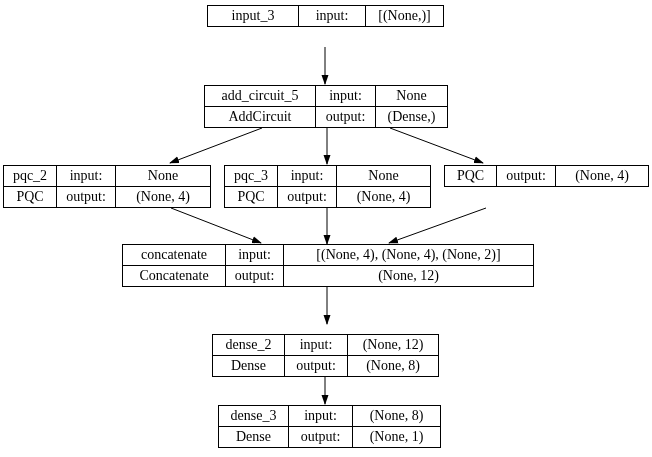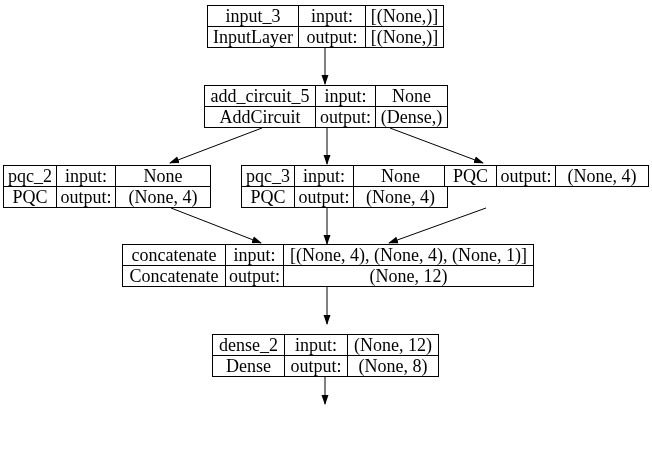--- a/index.html
+++ b/index.html
@@ -23,21 +23,21 @@
     border-collapse: collapse;
     table-layout: fixed;
     background: #ffffff;
   }
   table.node td {
     border: 1px solid #000000;
     height: 20px;
     padding: 0 2px;
     text-align: center;
     vertical-align: middle;
-    font-size: 18px;
+    font-size: 14px;
     line-height: 20px;
     white-space: nowrap;
     overflow: hidden;
   }
 </style>
 </head>
 <body>
 
 <div class="canvas">
 
@@ -63,25 +63,20 @@
         <col style="width:91px">
         <col style="width:67px">
         <col style="width:78px">
       </colgroup>
     <tbody>
         <tr>
       <td>input_3</td>
       <td>input:</td>
       <td>[(None,)]</td>
     </tr>
-    <tr>
-      <td>InputLayer</td>
-      <td>output:</td>
-      <td>[(None,)]</td>
-    </tr>
   </tbody>
     </table>
 
   <table class="node" style="left:204px; top:85px; width:243px;padding-left:8px;">
     <colgroup>
         <col style="width:111px">
         <col style="width:60px">
         <col style="width:72px">
       </colgroup>
     <tbody>
@@ -111,21 +106,21 @@
       <td>None</td>
     </tr>
     <tr>
       <td>PQC</td>
       <td>output:</td>
       <td>(None, 4)</td>
     </tr>
   </tbody>
     </table>
 
-  <table class="node" style="left:241px; top:165px; width:206px;">
+  <table class="node" style="left:224px; top:165px; width:206px;">
     <colgroup>
         <col style="width:53px">
         <col style="width:59px">
         <col style="width:94px">
       </colgroup>
     <tbody>
         <tr>
       <td>pqc_3</td>
       <td>input:</td>
       <td>None</td>
@@ -156,21 +151,21 @@
   <table class="node" style="left:122px; top:244px; width:411px;">
     <colgroup>
         <col style="width:103px">
         <col style="width:58px">
         <col style="width:250px">
       </colgroup>
     <tbody>
         <tr>
       <td>concatenate</td>
       <td>input:</td>
-      <td>[(None, 4), (None, 4), (None, 1)]</td>
+      <td>[(None, 4), (None, 4), (None, 2)]</td>
     </tr>
     <tr>
       <td>Concatenate</td>
       <td>output:</td>
       <td>(None, 12)</td>
     </tr>
   </tbody>
     </table>
 
   <table class="node" style="left:212px; top:334px; width:226px;">
@@ -186,14 +181,33 @@
       <td>(None, 12)</td>
     </tr>
     <tr>
       <td>Dense</td>
       <td>output:</td>
       <td>(None, 8)</td>
     </tr>
   </tbody>
     </table>
 
+  <table class="node" style="left:218px; top:405px; width:222px;">
+    <colgroup>
+        <col style="width:70px">
+        <col style="width:64px">
+        <col style="width:88px">
+      </colgroup>
+    <tbody>
+        <tr>
+      <td>dense_3</td>
+      <td>input:</td>
+      <td>(None, 8)</td>
+    </tr>
+    <tr>
+      <td>Dense</td>
+      <td>output:</td>
+      <td>(None, 1)</td>
+    </tr>
+  </tbody>
+    </table>
 
 </div>
 
 </body></html>

